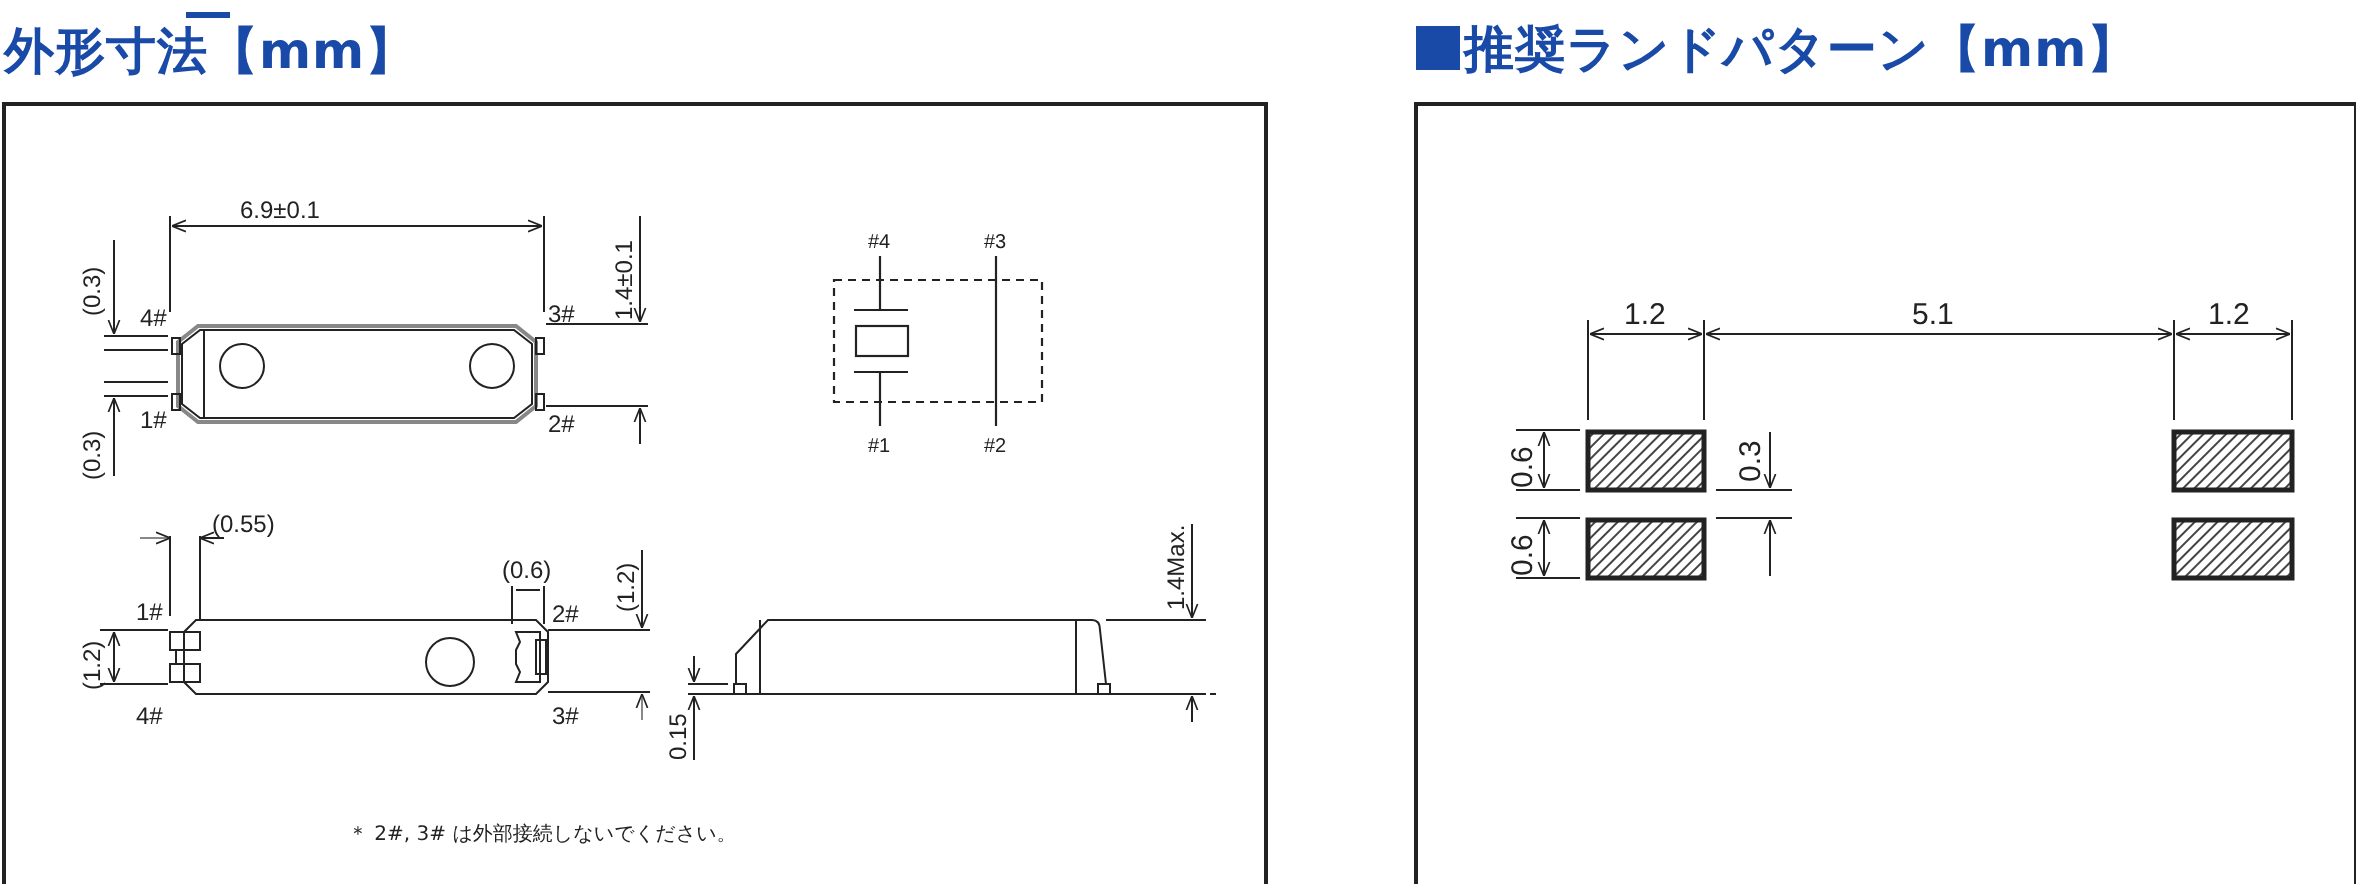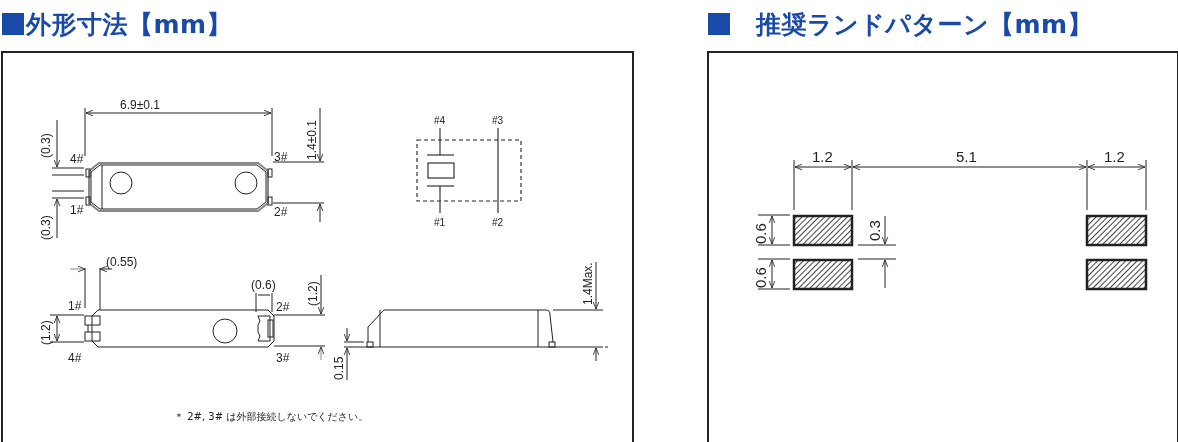--- a/index.html
+++ b/index.html
@@ -1,20 +1,20 @@
 <!DOCTYPE html>
 <html><head>
 <meta charset="utf-8">
 <style>
   html, body { margin: 0; padding: 0; background: #ffffff; }
   body { width: 1178px; height: 442px; position: relative; overflow: hidden; font-family: "DejaVu Sans", sans-serif; }
   .heading { position: absolute; top: 6px; height: 36px; display: flex; align-items: center; color: #1a4aa8; font-size: 25px; font-weight: bold; letter-spacing: 0.5px; white-space: nowrap; }
   .heading .sq { display: inline-block; width: 22px; height: 22px; background: #1a4aa8; margin-right: 2px; }
-  #h-left { left: 2px; }
-  #h-right { left: 708px; gap: 24px; }
+  #h-left { left: 2px; flex-direction: column; }
+  #h-right { left: 708px; }
   .panel { position: absolute; border: 2px solid #222; border-bottom: none; background: #fff; }
   #panel-left { left: 1px; top: 51px; width: 629px; height: 400px; }
   #panel-right { left: 707px; top: 51px; width: 468px; height: 400px; }
   svg { position: absolute; left: 0; top: 0; overflow: visible; }
   svg text { font-family: "Liberation Sans", sans-serif; fill: #222; }
   .note { position: absolute; left: 174px; top: 410px; font-size: 10px; color: #222; white-space: nowrap; font-family: "DejaVu Sans", sans-serif; }
 </style>
 </head>
 <body>
 

